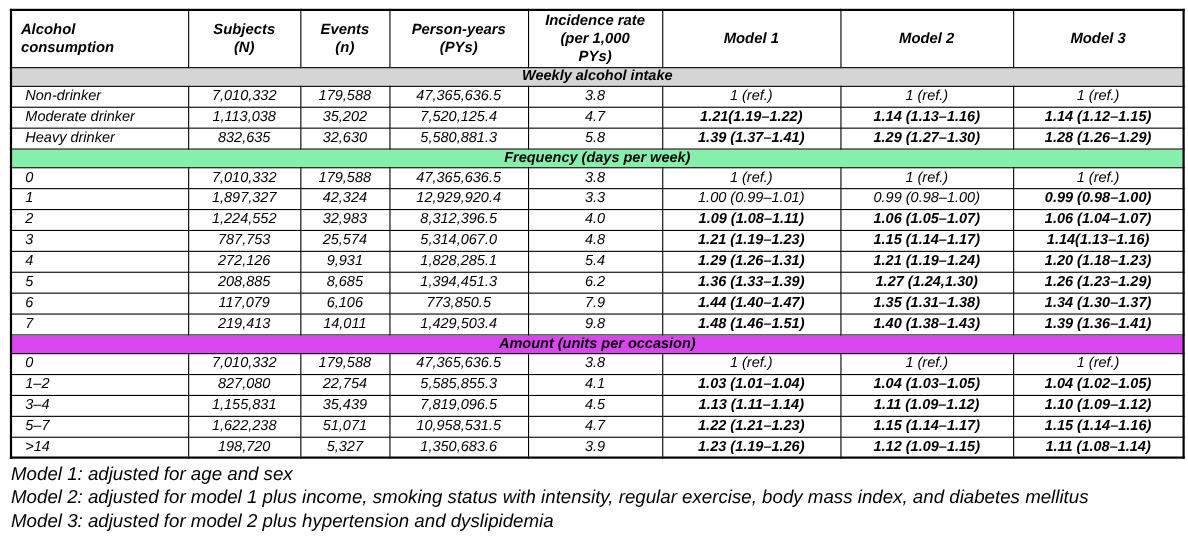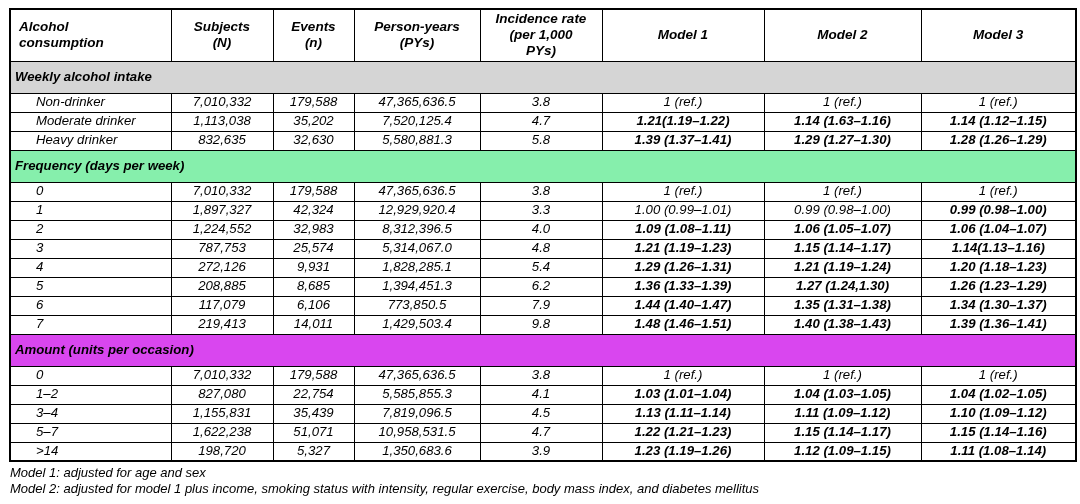--- a/index.html
+++ b/index.html
@@ -39,34 +39,34 @@
   .results td {
     font-size: 13.2px;
     line-height: 1.1;
     height: 19px;
     text-align: center;
     vertical-align: middle;
     white-space: nowrap;
   }
   .results td.c-label {
     text-align: left;
-    padding-left: 25px;
+    padding-left: 12px;
   }
   .results tr.section-row td {
     font-weight: bold;
-    text-align: left;
+    text-align: center;
     padding-left: 4px;
-    height: 32px;
+    height: 17px;
     font-size: 13.2px;
     margin-top: 24px;
   }
   .results td.b { font-weight: bold; }
   .footnotes {
     padding: 3px 0 0 1px;
-    font-size: 13px;
+    font-size: 17px;
     line-height: 1.25;
   }
   .footnotes div { white-space: nowrap; }
 </style>
 </head>
 <body>
 
 <div class="wrap">
   <table class="results">
     <colgroup>
@@ -111,21 +111,21 @@
           <td>1 (ref.)</td>
           <td>1 (ref.)</td>
         </tr>
         <tr>
           <td class="c-label">Moderate drinker</td>
           <td>1,113,038</td>
           <td>35,202</td>
           <td>7,520,125.4</td>
           <td>4.7</td>
           <td class="b">1.21(1.19–1.22)</td>
-          <td class="b">1.14 (1.63–1.16)</td>
+          <td class="b">1.14 (1.13–1.16)</td>
           <td class="b">1.14 (1.12–1.15)</td>
         </tr>
         <tr>
           <td class="c-label">Heavy drinker</td>
           <td>832,635</td>
           <td>32,630</td>
           <td>5,580,881.3</td>
           <td>5.8</td>
           <td class="b">1.39 (1.37–1.41)</td>
           <td class="b">1.29 (1.27–1.30)</td>
@@ -266,14 +266,15 @@
           <td class="b">1.23 (1.19–1.26)</td>
           <td class="b">1.12 (1.09–1.15)</td>
           <td class="b">1.11 (1.08–1.14)</td>
         </tr>
       </tbody>
   </table>
 
   <div class="footnotes">
     <div>Model 1: adjusted for age and sex</div>
     <div>Model 2: adjusted for model 1 plus income, smoking status with intensity, regular exercise, body mass index, and diabetes mellitus</div>
+    <div>Model 3: adjusted for model 2 plus hypertension and dyslipidemia</div>
   </div>
 </div>
 
 </body></html>

